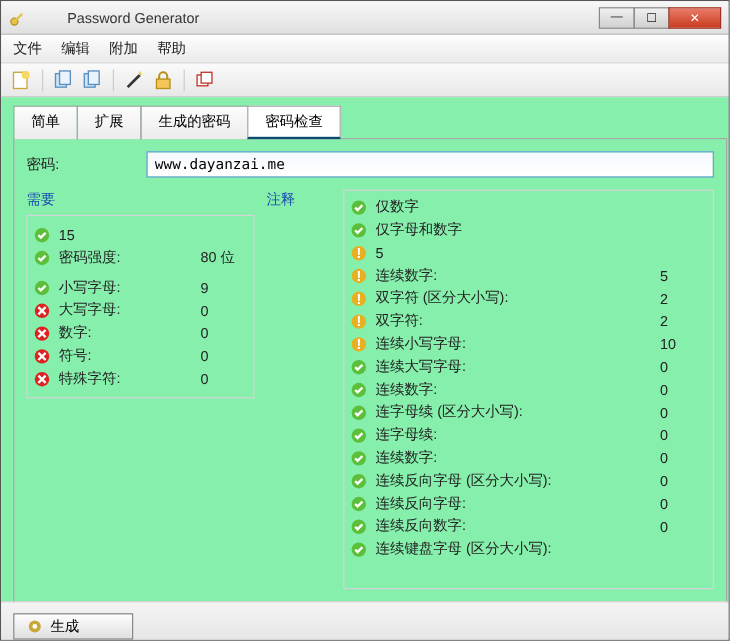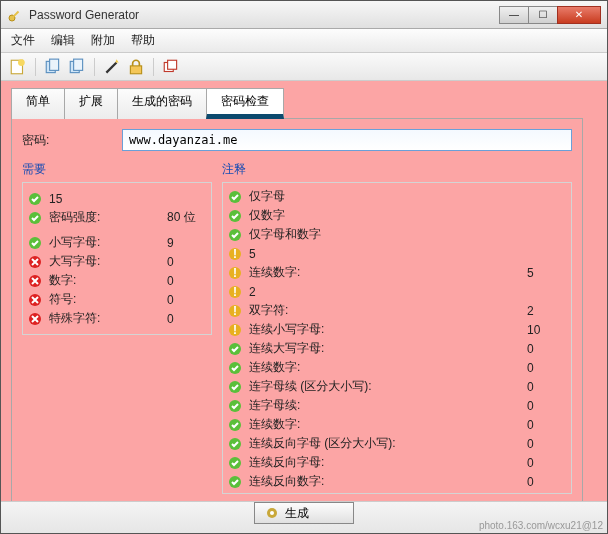--- a/index.html
+++ b/index.html
@@ -1,55 +1,55 @@
 <!DOCTYPE html>
 <html><head>
 <meta charset="utf-8">
 <style>
 * { box-sizing: border-box; margin: 0; padding: 0; font-family: "Microsoft YaHei", SimSun, sans-serif; font-size: 12px; }
 body { background: #5a5a5a; width: 608px; height: 534px; overflow: hidden; }
 .window { width: 608px; height: 534px; background: #fff; border: 1px solid #555; position: relative; }
 .titlebar { height: 28px; background: linear-gradient(#f7f7f7, #e0e0e0); border-bottom: 1px solid #aaa; display: flex; align-items: center; padding: 0 6px; }
 .titlebar .app-icon { width: 16px; height: 16px; margin-right: 6px; display:inline-flex; align-items:center; justify-content:center; }
 .titlebar .app-icon svg { width:16px; height:16px; }
-.titlebar .title { color: #333; flex:1; }
+.titlebar .title { color: #333; flex:1;margin-left:27px; }
 .winbtns { display: flex; gap: 0; margin-left:auto; }
 .winbtn { width: 30px; height: 18px; border: 1px solid #888; background: linear-gradient(#f0f0f0,#d0d0d0); display:flex; align-items:center; justify-content:center; font-size:10px; color:#222; margin-left:-1px; }
 .winbtn.close { background: linear-gradient(#e97c6a,#c83b1f); color:#fff; width:44px; border-color:#a03020; }
 .menubar { height: 24px; background: linear-gradient(#fdfdfd,#eaeaea); border-bottom: 1px solid #ccc; display:flex; align-items:center; padding: 0 10px; gap: 16px; }
 .menubar span { color:#222; }
 .toolbar { height: 28px; background: linear-gradient(#fafafa,#e8e8e8); border-bottom:1px solid #ccc; display:flex; align-items:center; padding: 0 8px; gap: 6px; }
 .tb-icon { width:18px; height:18px; display:inline-flex; align-items:center; justify-content:center; }
 .tb-sep { width:1px; height:18px; background:#ccc; margin:0 2px; }
-.content { padding: 6px 24px 0 10px; background:#fca5a5; height: calc(100% - 28px - 24px - 28px - 32px); }
+.content { padding: 6px 1px 0 10px; background:#86efac; height: calc(100% - 28px - 24px - 28px - 32px); }
 .tabs { display:flex; border-bottom:1px solid #a8a8a8; }
 .tab { padding: 4px 14px; border:1px solid #a8a8a8; border-bottom:none; background: linear-gradient(#fcfcfc,#ececec); margin-right:-1px; position:relative; top:1px; }
-.tab.active { background:#fff; border-bottom:5px solid #0c4a6e; }
+.tab.active { background:#fff; border-bottom:2px solid #0c4a6e; }
 .tabbody { border:1px solid #a8a8a8; border-top:none; padding: 10px; height: calc(100% - 26px); }
 .pwrow { display:flex; align-items:center; margin-bottom:10px; }
 .pwrow label { width: 100px; color:#222; }
 .pwrow input { flex:1; border:1px solid #6aa0d8; padding:3px 6px; font-family: monospace; background: linear-gradient(#f4f9ff,#fff); }
 .cols { display:flex; gap:10px; height: calc(100% - 34px); }
 .group { flex:0 0 190px; }
-.group.wide { flex:1; display:flex; flex-direction:column; }
+.group.wide { flex:1; display:flex; flex-direction:row;gap:40px; }
 .group-title { color:#1a4db3; margin-bottom:4px; }
 .group-box { border:1px solid #d4d4d4; padding:6px 4px; }
 .group.wide .group-box { flex:1; overflow:hidden; position:relative; }
 .scrollarea { position:absolute; inset:0; overflow-y:scroll; padding:4px 4px 4px 4px; }
 .scrollarea::-webkit-scrollbar { width:16px; }
 .scrollarea::-webkit-scrollbar-track { background:#efefef; border-left:1px solid #ddd; }
 .scrollarea::-webkit-scrollbar-thumb { background: linear-gradient(#e0e0e0,#c8c8c8); border:1px solid #aaa; border-radius:2px; }
 .row { display:flex; align-items:center; height:19px; }
 .row .ic { width:16px; height:16px; margin-right:6px; flex:0 0 16px; display:inline-flex; align-items:center; justify-content:center; }
 .row .lbl { flex:1; color:#222; white-space:nowrap; overflow:hidden; text-overflow:ellipsis; }
 .row .val { width:40px; text-align:left; color:#222; }
 .ic.ok svg circle{ fill:#5bbf3a; } .ic.ok svg path{ stroke:#fff; stroke-width:2; fill:none; }
 .ic.bad svg circle{ fill:#d22; } .ic.bad svg path{ stroke:#fff; stroke-width:2; }
 .ic.warn svg circle{ fill:#e8b020; } .ic.warn svg text{ fill:#fff; font-weight:bold; }
-.footer { position:absolute; bottom:0; left:0; right:0; height:32px; background: linear-gradient(#f4f4f4,#e6e6e6); border-top:1px solid #ccc; display:flex; align-items:center; padding:0 10px;flex-direction:column; }
+.footer { position:absolute; bottom:0; left:0; right:0; height:32px; background: linear-gradient(#f4f4f4,#e6e6e6); border-top:1px solid #ccc; display:flex; align-items:flex-end; padding:0 10px; }
 .btn { min-width:100px; height:22px; border:1px solid #888; background:linear-gradient(#fdfdfd,#e0e0e0); display:flex; align-items:center; padding:0 10px; gap:6px; }
 .btn .bic { width:14px; height:14px; }
 .watermark { position:absolute; right:4px; bottom:2px; color:#999; font-size:10px; }
 svg { display:block; }
 </style>
 </head>
 <body>
 
 <div class="window">
 
@@ -208,30 +208,20 @@
           <div class="group-title">注释</div>
           <div class="group-box">
             <div class="scrollarea" id="notes-box">
                 <div class="row">
                   <span class="ic ok">
                     <svg viewBox="0 0 16 16">
                       <circle cx="8" cy="8" r="6"></circle>
                       <path d="M5 8 l2 2 4-4"></path>
                     </svg>
                   </span>
-                  <span class="lbl">仅字母</span>
-                  <span class="val"></span>
-                </div>
-                <div class="row">
-                  <span class="ic ok">
-                    <svg viewBox="0 0 16 16">
-                      <circle cx="8" cy="8" r="6"></circle>
-                      <path d="M5 8 l2 2 4-4"></path>
-                    </svg>
-                  </span>
                   <span class="lbl">仅数字</span>
                   <span class="val"></span>
                 </div>
                 <div class="row">
                   <span class="ic ok">
                     <svg viewBox="0 0 16 16">
                       <circle cx="8" cy="8" r="6"></circle>
                       <path d="M5 8 l2 2 4-4"></path>
                     </svg>
                   </span>
@@ -257,20 +247,21 @@
                   <span class="lbl">连续数字:</span>
                   <span class="val">5</span>
                 </div>
                 <div class="row">
                   <span class="ic warn">
                     <svg viewBox="0 0 16 16">
                       <circle cx="8" cy="8" r="6"></circle>
                       <text x="8" y="12" text-anchor="middle" font-size="10">!</text>
                     </svg>
                   </span>
+                  <span class="lbl">双字符 (区分大小写):</span>
                   <span class="val">2</span>
                 </div>
                 <div class="row">
                   <span class="ic warn">
                     <svg viewBox="0 0 16 16">
                       <circle cx="8" cy="8" r="6"></circle>
                       <text x="8" y="12" text-anchor="middle" font-size="10">!</text>
                     </svg>
                   </span>
                   <span class="lbl">双字符:</span>
@@ -388,14 +379,13 @@
           <svg viewBox="0 0 14 14">
             <circle cx="7" cy="7" r="5" fill="#c9a83a"></circle>
             <circle cx="7" cy="7" r="2" fill="#fff"></circle>
           </svg>
         </span>
       <span>生成</span>
     </div>
     <div style="flex:1"></div>
   </div>
 
-  <div class="watermark">photo.163.com/wcxu21@12</div>
 </div>
 
 </body></html>

